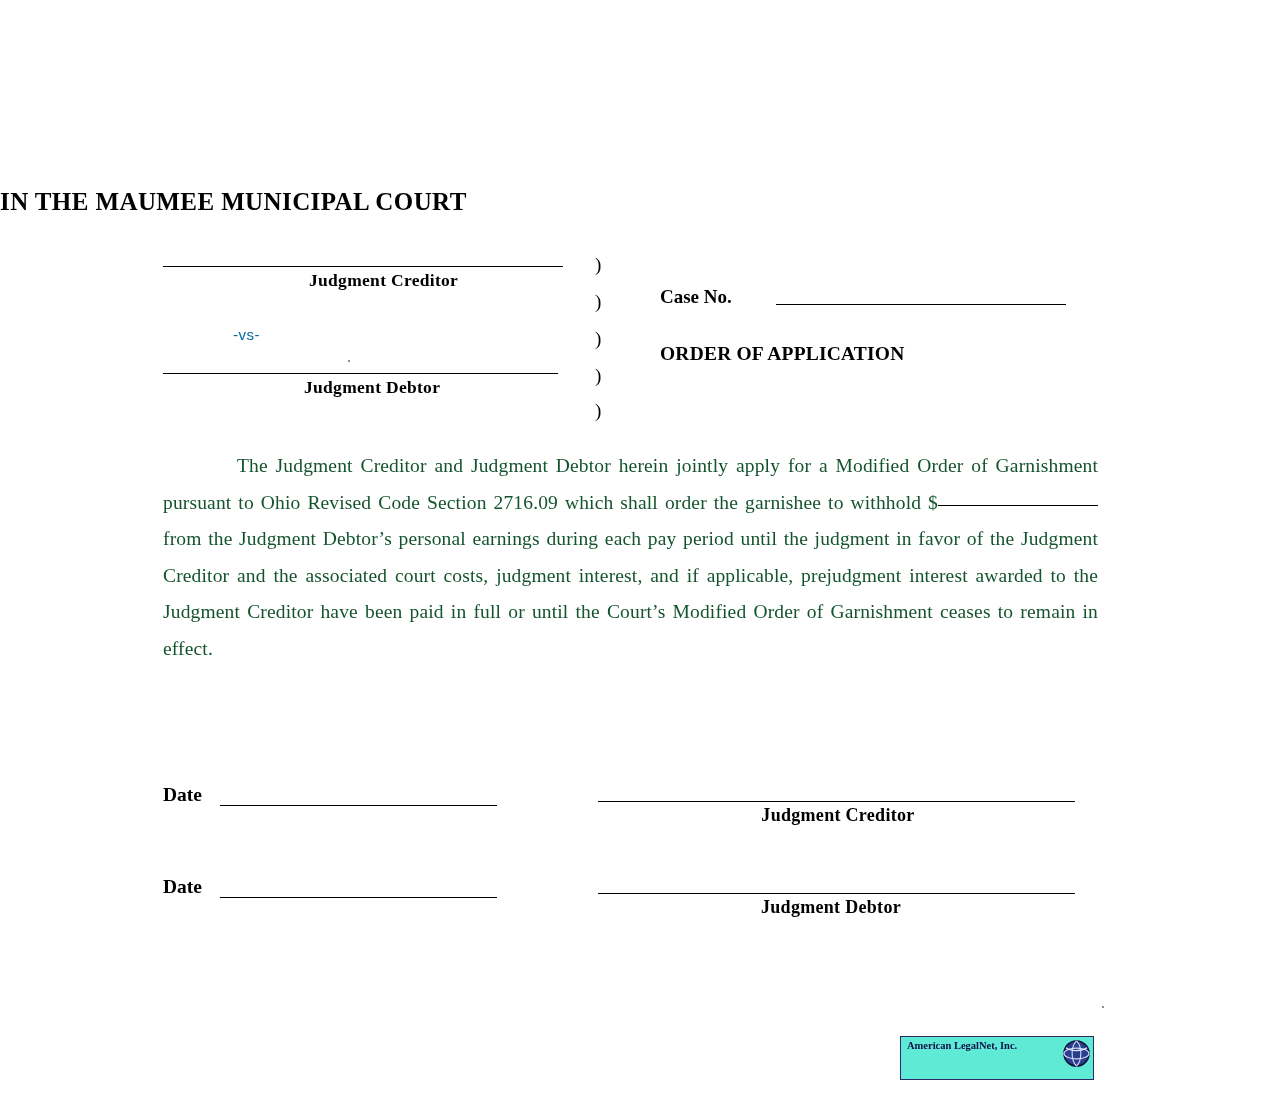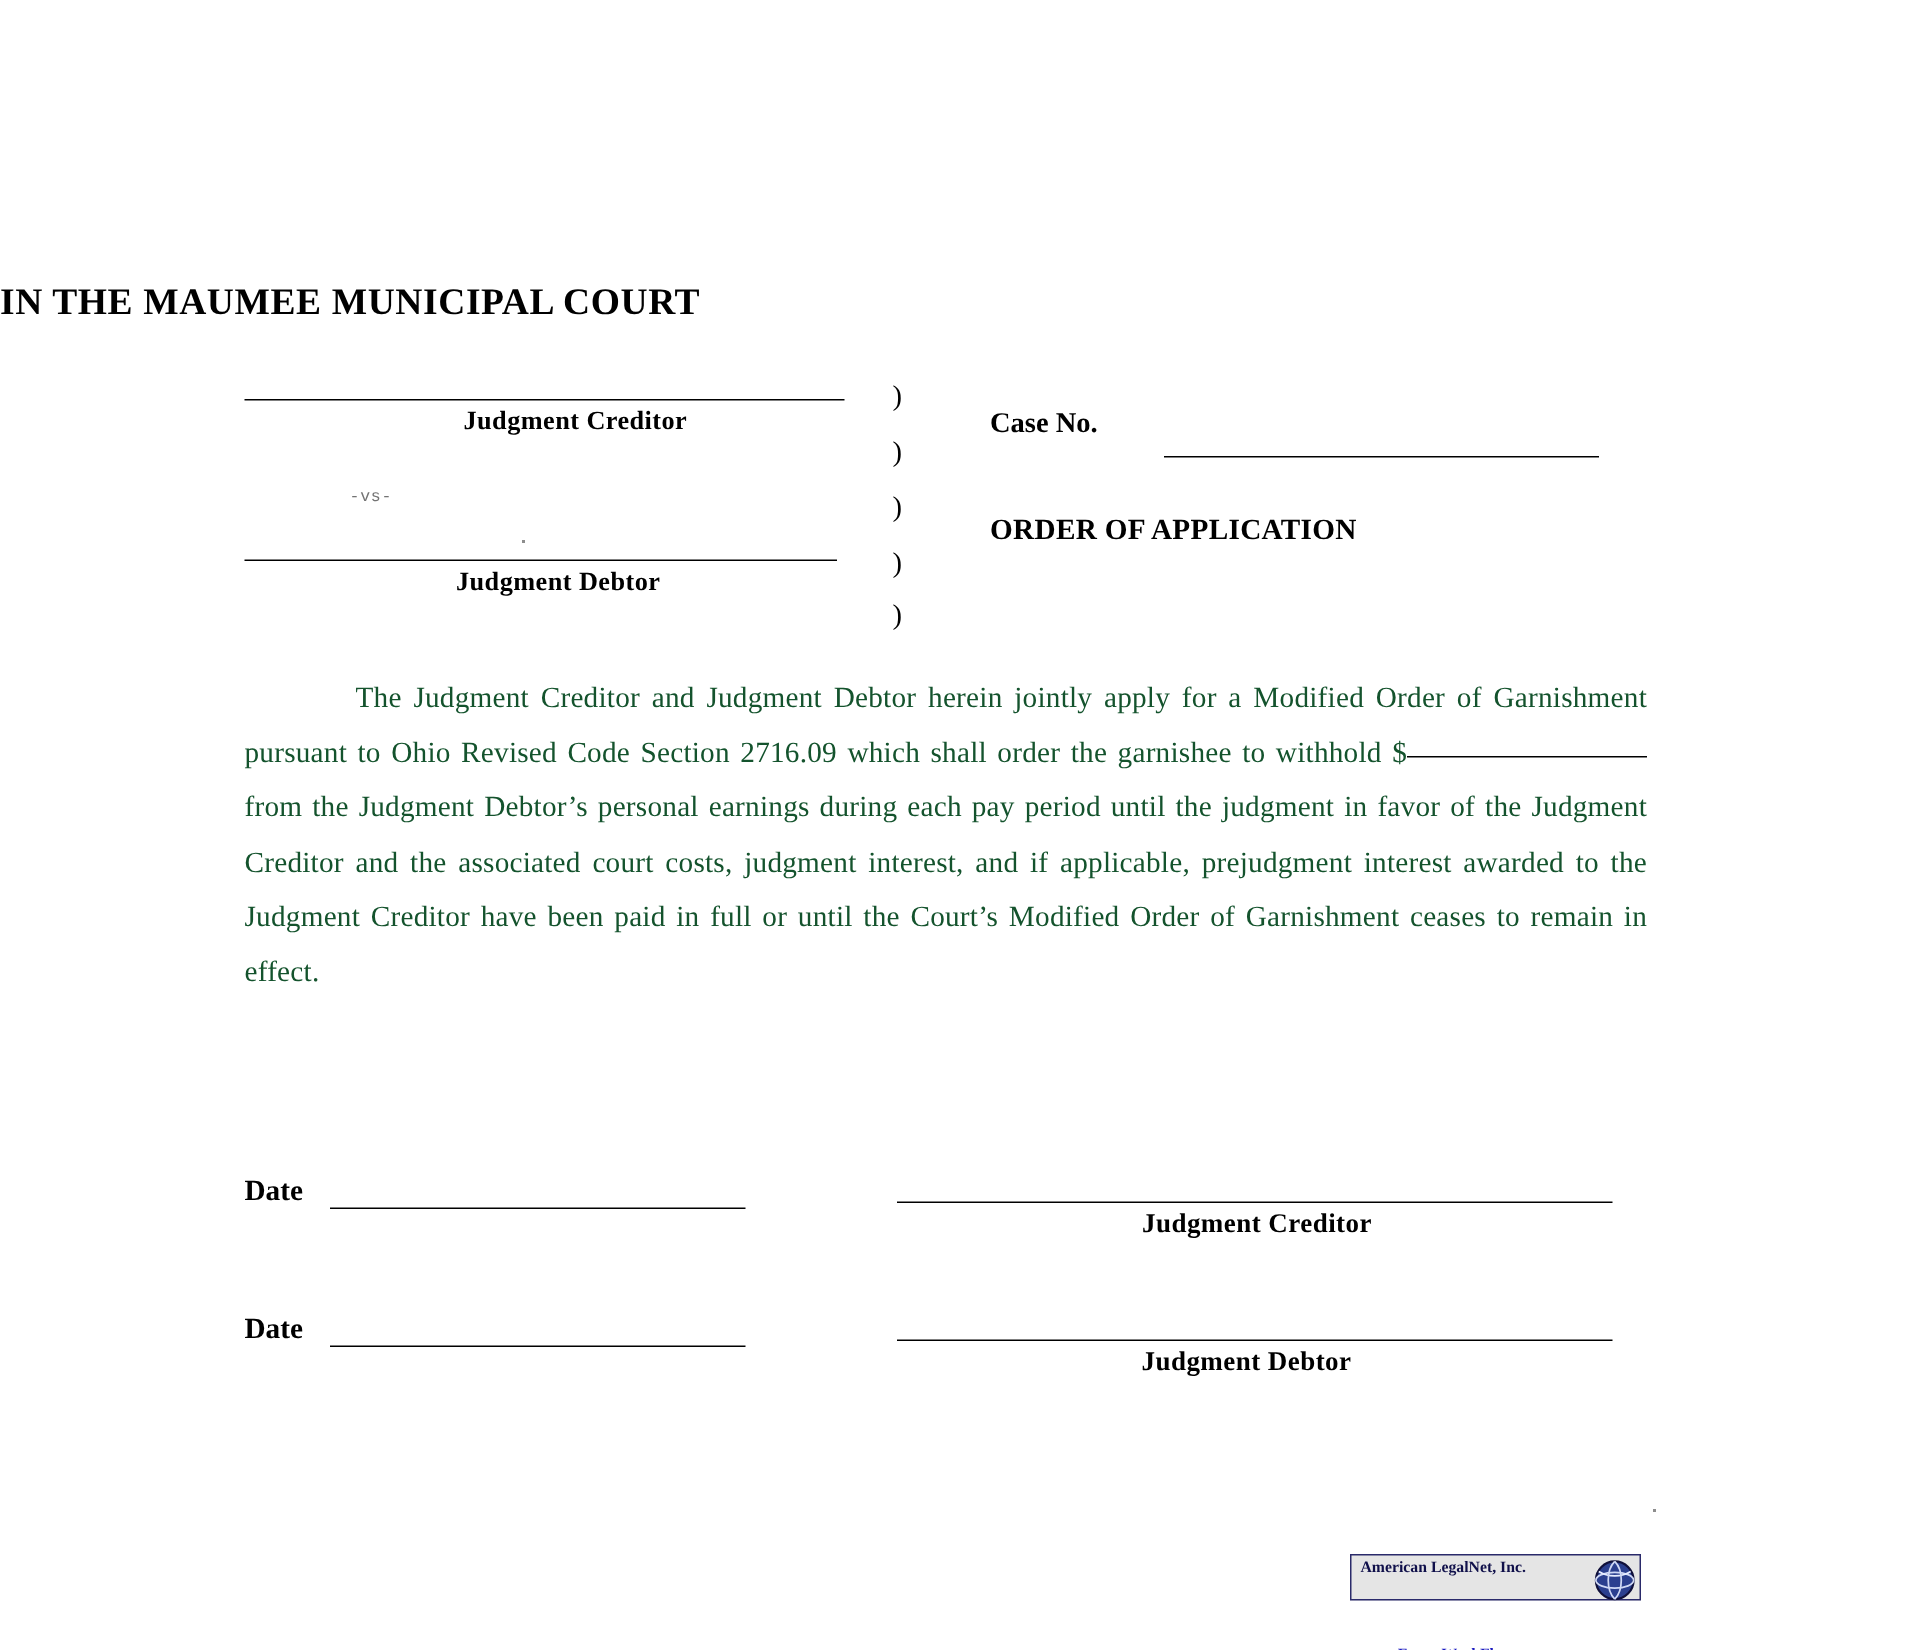--- a/index.html
+++ b/index.html
@@ -57,24 +57,24 @@
     white-space: nowrap;
   }
   .paren {
     position: absolute;
     font-family: "Liberation Serif", serif;
     font-size: 19px;
     color: #000;
   }
   .vs {
     position: absolute;
-    font-family: Liberation Mono, monospace;
-    font-size: 11px;
+    font-family: Liberation Sans, sans-serif;
+    font-size: 15px;
     letter-spacing: 0.5px;
-    color: #737373;
+    color: #0369a1;
   }
   .case-no {
     position: absolute;
     font-family: "Liberation Serif", serif;
     font-weight: bold;
     font-size: 19px;
     color: #000;
     white-space: nowrap;
   }
   .doc-subject {
@@ -135,23 +135,23 @@
     text-align: center;
     width: 480px;
   }
 
   
   .stamp {
     position: absolute;
     left: 900px;
     top: 1036px;
     width: 194px;
-    height: 31px;
+    height: 44px;
     border: 1px solid #2a2a6a;
-    background: #e5e5e5;
+    background: #5eead4;
     box-sizing: border-box;
   }
   .stamp-l1 {
     position: absolute;
     left: 6px;
     top: 3px;
     font-family: "Liberation Serif", serif;
     font-weight: bold;
     font-size: 10.5px;
     color: #10104a;
@@ -198,21 +198,21 @@
 
     <div class="rule" style="left:0px; top:125px; width:395px;"></div>
     <div class="cap-label" style="left:141px; top:129px;">Judgment Debtor</div>
 
     <div class="paren" style="left:432px; top:6px;">)</div>
     <div class="paren" style="left:432px; top:43px;">)</div>
     <div class="paren" style="left:432px; top:80px;">)</div>
     <div class="paren" style="left:432px; top:117px;">)</div>
     <div class="paren" style="left:432px; top:152px;">)</div>
 
-    <div class="case-no" style="left:497px; top:24px;text-align:center;">Case No.</div>
+    <div class="case-no" style="left:497px; top:38px;text-align:center;">Case No.</div>
     <div class="rule" style="left:613px; top:56px; width:290px;"></div>
 
     <div class="doc-subject" style="left:497px; top:95px;">ORDER OF APPLICATION</div>
   </div>
 
   <div class="body-text">
     <span>The Judgment Creditor and Judgment Debtor herein jointly apply for a Modified Order of Garnishment pursuant to Ohio Revised Code Section 2716.09 which shall order the garnishee to withhold $</span><span class="inline-blank"></span>
     <span>from the Judgment Debtor’s personal earnings during each pay period until the judgment in favor of the Judgment Creditor and the associated court costs, judgment interest, and if applicable, prejudgment interest awarded to the Judgment Creditor have been paid in full or until the Court’s Modified Order of Garnishment ceases to remain in effect.</span>
   </div>
 

